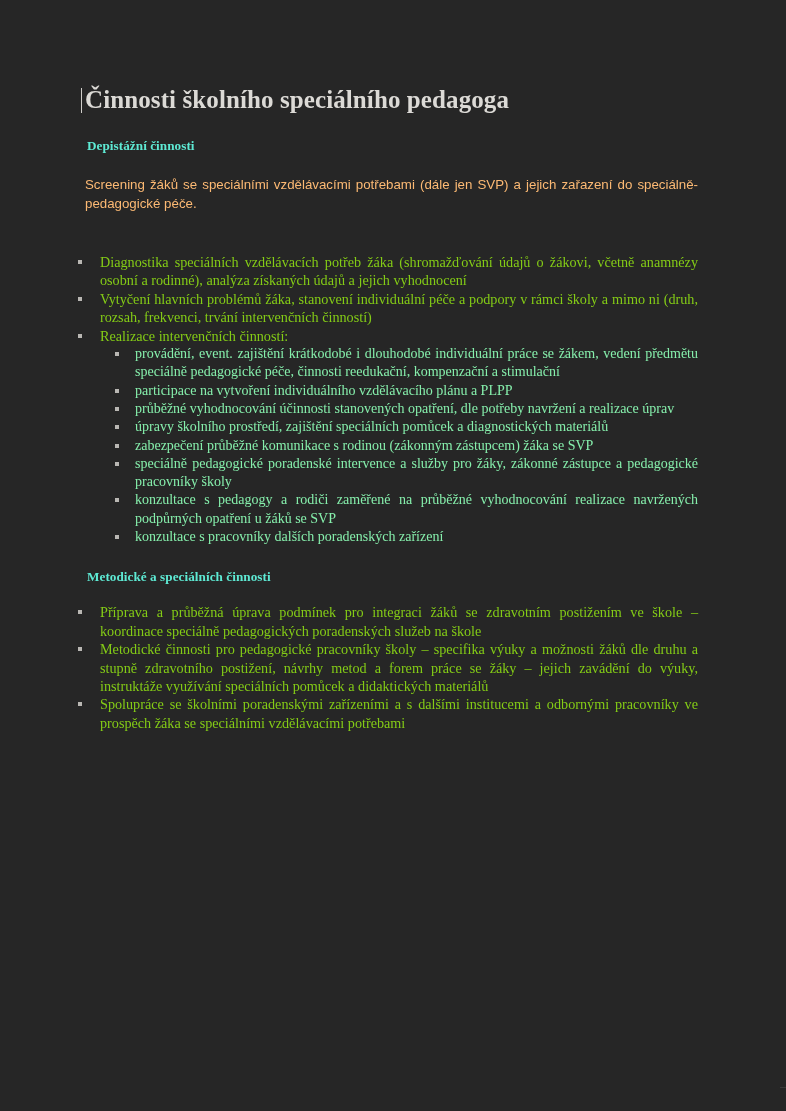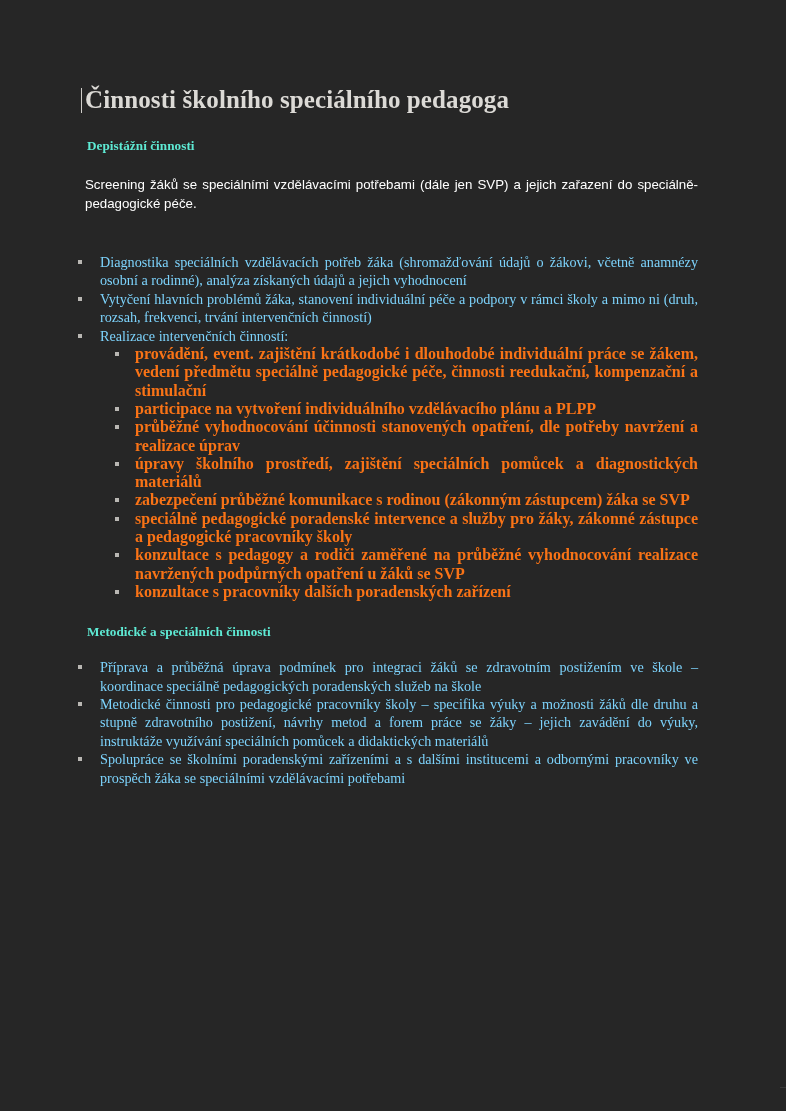--- a/index.html
+++ b/index.html
@@ -65,60 +65,59 @@
     margin: 0 0 0 23px;
     letter-spacing: 0.05px;
   }
 
   
   .sans-para {
     font-family: "Liberation Sans", sans-serif;
     font-size: 13.3px;
     line-height: 18.5px;
     text-align: justify;
-    color: #ffffff;
+    color: #fdba74;
     margin: 0 0 0 21px;
     width: 613px;
   }
 
   
   ul.lvl1, ul.lvl2 {
     list-style: none;
     margin: 0;
     padding: 0;
   }
   ul.lvl1 > li {
     position: relative;
     padding-left: 24px;
     margin-left: 12px;
     font-size: 14.2px;
     line-height: 18.4px;
     text-align: justify;
-    color: #7dd3fc;
+    color: #84cc16;
   }
   ul.lvl1 > li > .bullet {
     position: absolute;
     left: 2px;
     top: 7px;
     width: 4px;
     height: 4px;
     background: #b9b7b3;
   }
   ul.lvl2 {
     margin-top: 0;
   }
   ul.lvl2 > li {
     position: relative;
     padding-left: 22px;
     margin-left: 49px;
-    font-size: 16px;
+    font-size: 14px;
     line-height: 18.3px;
     text-align: justify;
-    color: #f97316;
-    font-weight: bold;
+    color: #86efac;
   }
   ul.lvl2 > li > .bullet {
     position: absolute;
     left: 2px;
     top: 7px;
     width: 4px;
     height: 4px;
     background: #b9b7b3;
   }
   .li-text {

